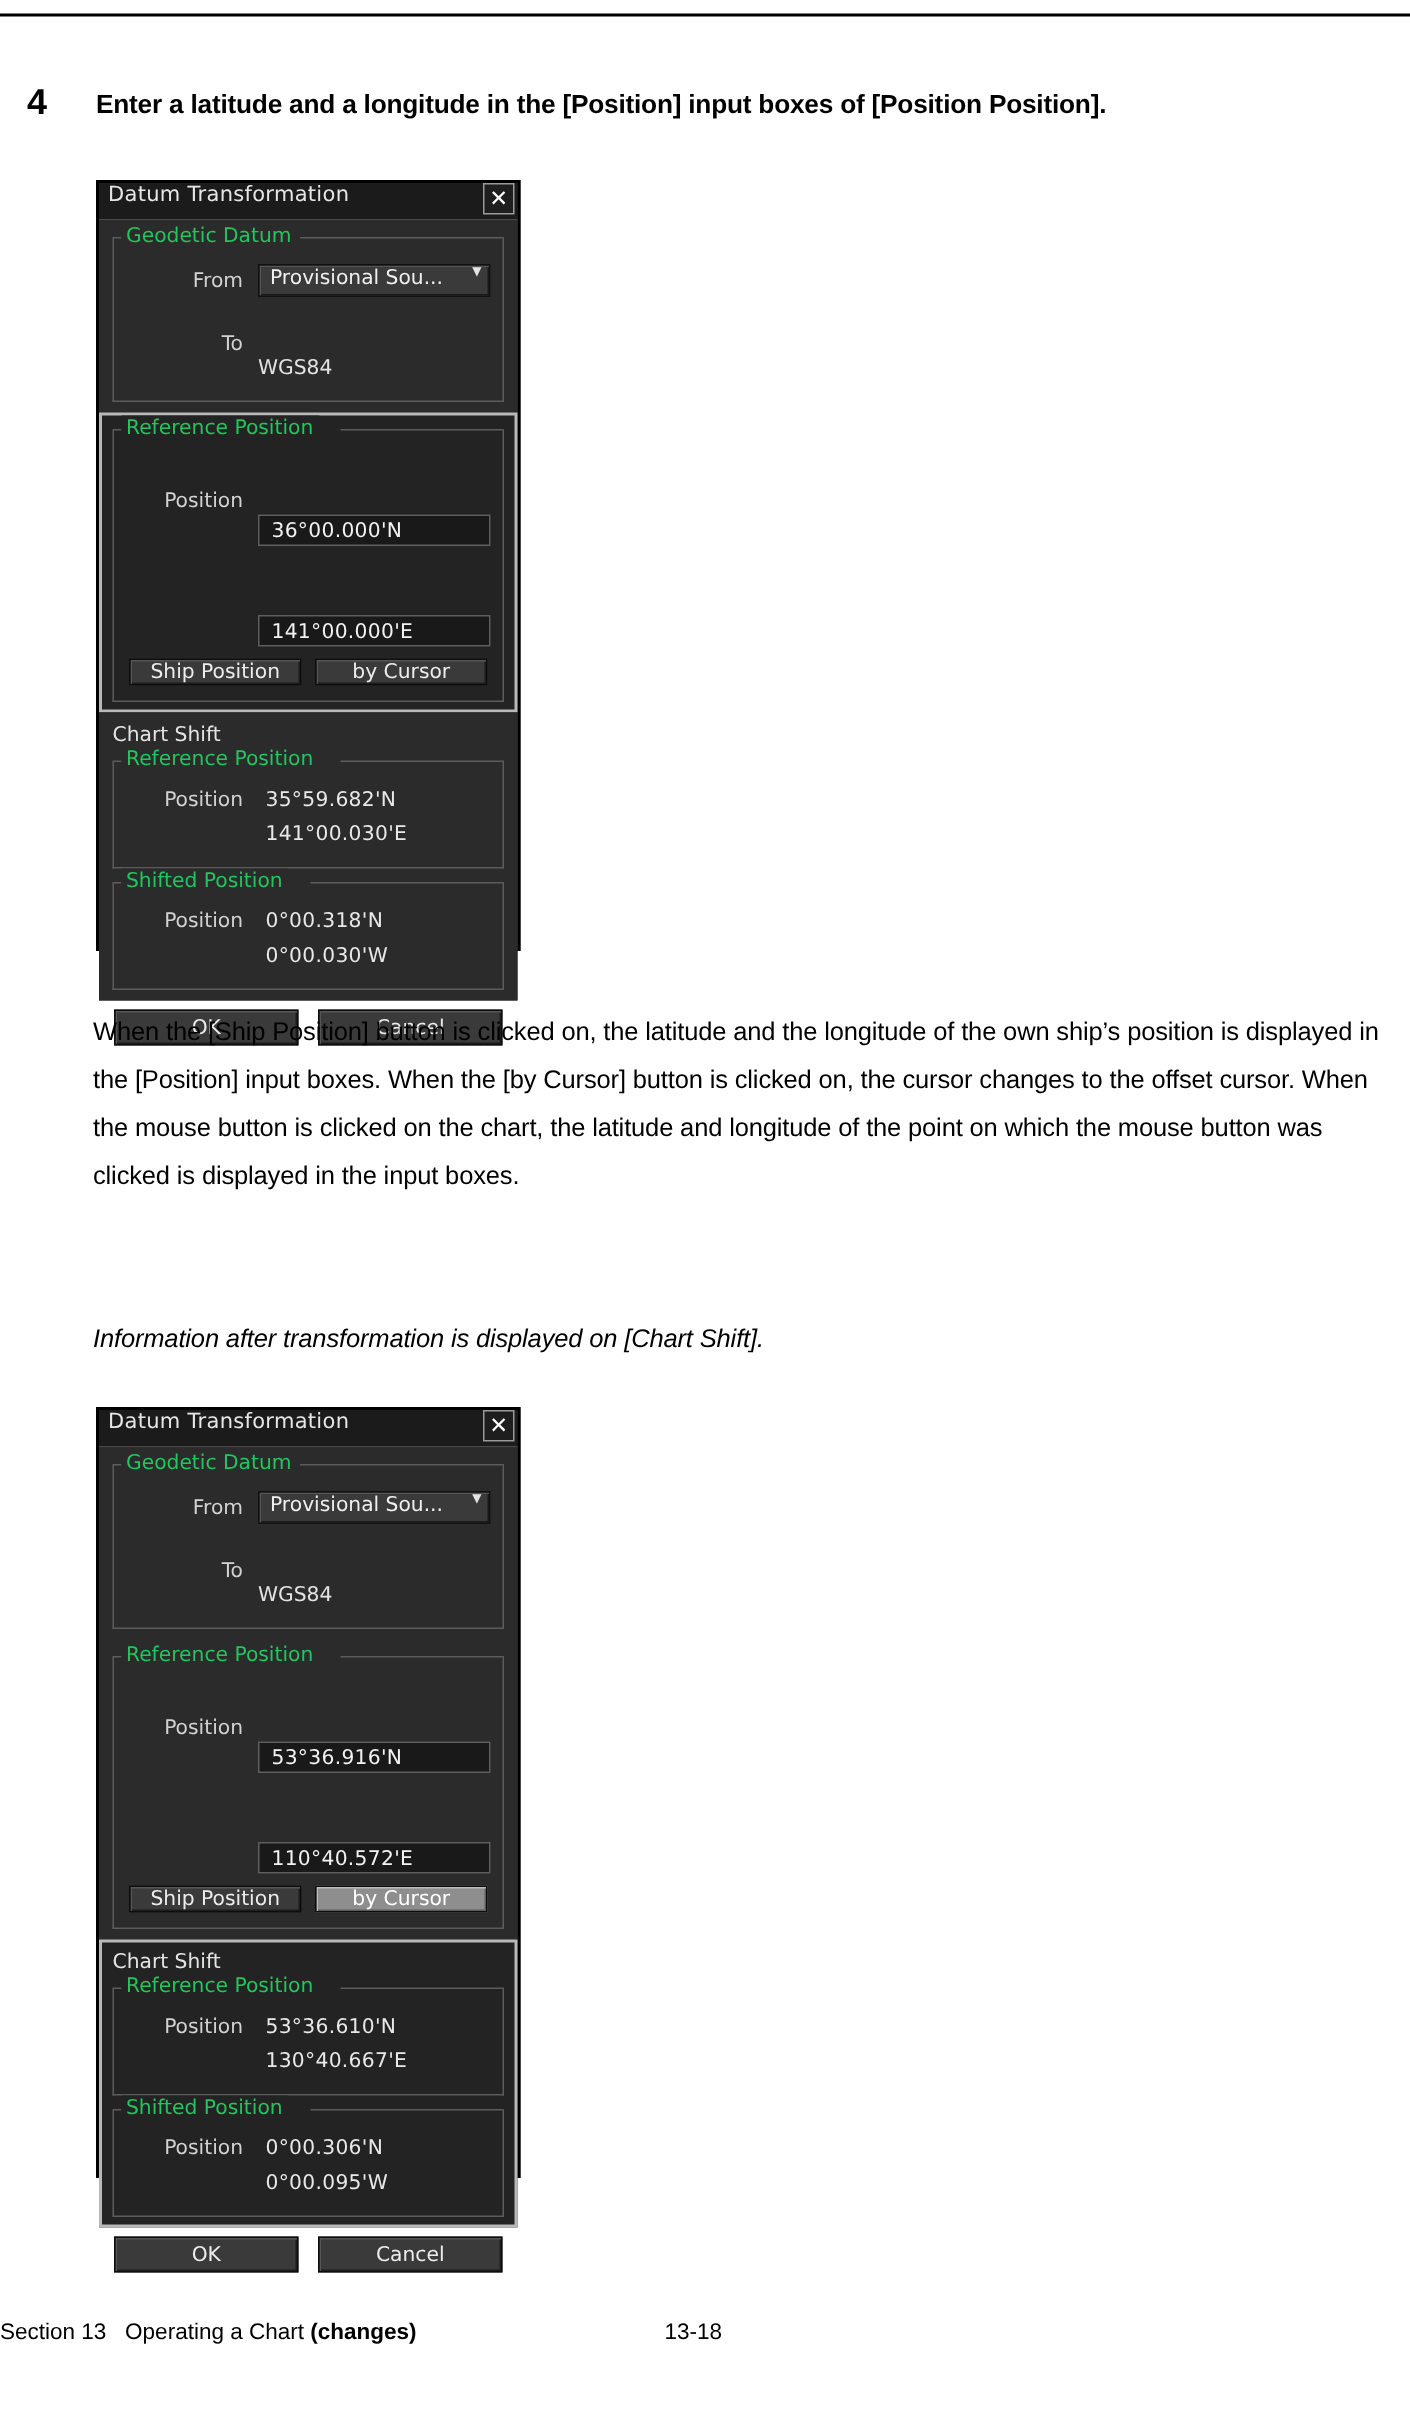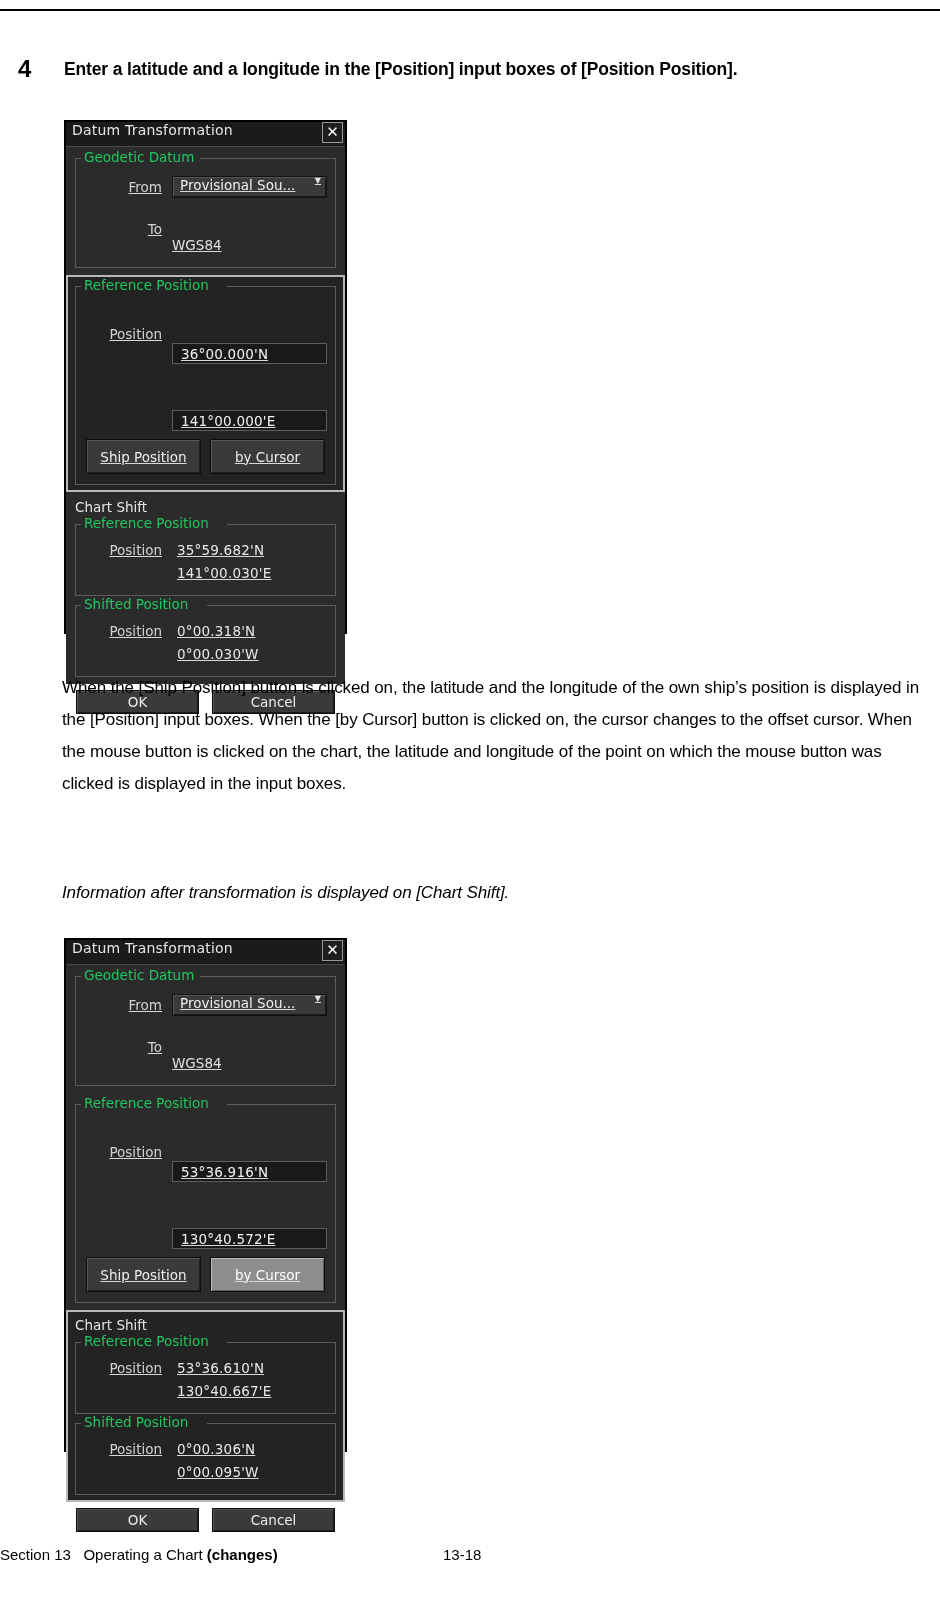--- a/index.html
+++ b/index.html
@@ -157,21 +157,21 @@
     font-size: 13.5px;
     color: #22c55e;
     white-space: nowrap;
   }
   .panel.active .gb-title { background: #232323; }
   .gb-titleline {
     position: absolute;
     top: 0; right: 0; height: 1px;
     background: #5c5c5c;
   }
-  .gb-body { padding: 18px 8px 0 8px; text-decoration: underline; }
+  .gb-body { padding: 18px 8px 0 8px; }
 
   .row {
     display: flex;
     align-items: center;
     margin-bottom: 7px;
   }
   .row-label {
     width: 78px;
     text-align: right;
     padding-right: 10px;
@@ -225,21 +225,21 @@
   
   .valueline {
     font-size: 13.5px;
     color: #e8e8e8;
     letter-spacing: 0.2px;
     padding-left: 5px;
   }
 
   
   .btn {
-    height: 35px;
+    height: 18px;
     background: #3a3a3a;
     border: 1px solid #0d0d0d;
     box-shadow: inset 1px 1px 0 #565656, inset -1px -1px 0 #1c1c1c;
     box-sizing: border-box;
     display: flex;
     align-items: center;
     justify-content: center;
     font-size: 13.5px;
     color: #ececec;
   }
@@ -402,21 +402,21 @@
     <div class="groupbox">
       <span class="gb-title">Reference Position</span>
       <span class="gb-titleline" style="width:108px;"></span>
       <div class="gb-body">
         <div class="row">
           <div class="row-label">Position</div>
           <div class="inputbox">53°36.916'N</div>
         </div>
         <div class="row">
           <div class="row-label"></div>
-          <div class="inputbox">130°40.572'E</div>
+          <div class="inputbox">110°40.572'E</div>
         </div>
         <div class="btn-row">
           <div class="btn">Ship Position</div>
           <div class="btn highlight">by Cursor</div>
         </div>
       </div>
     </div>
   </div>
 
   <div class="panel active">

